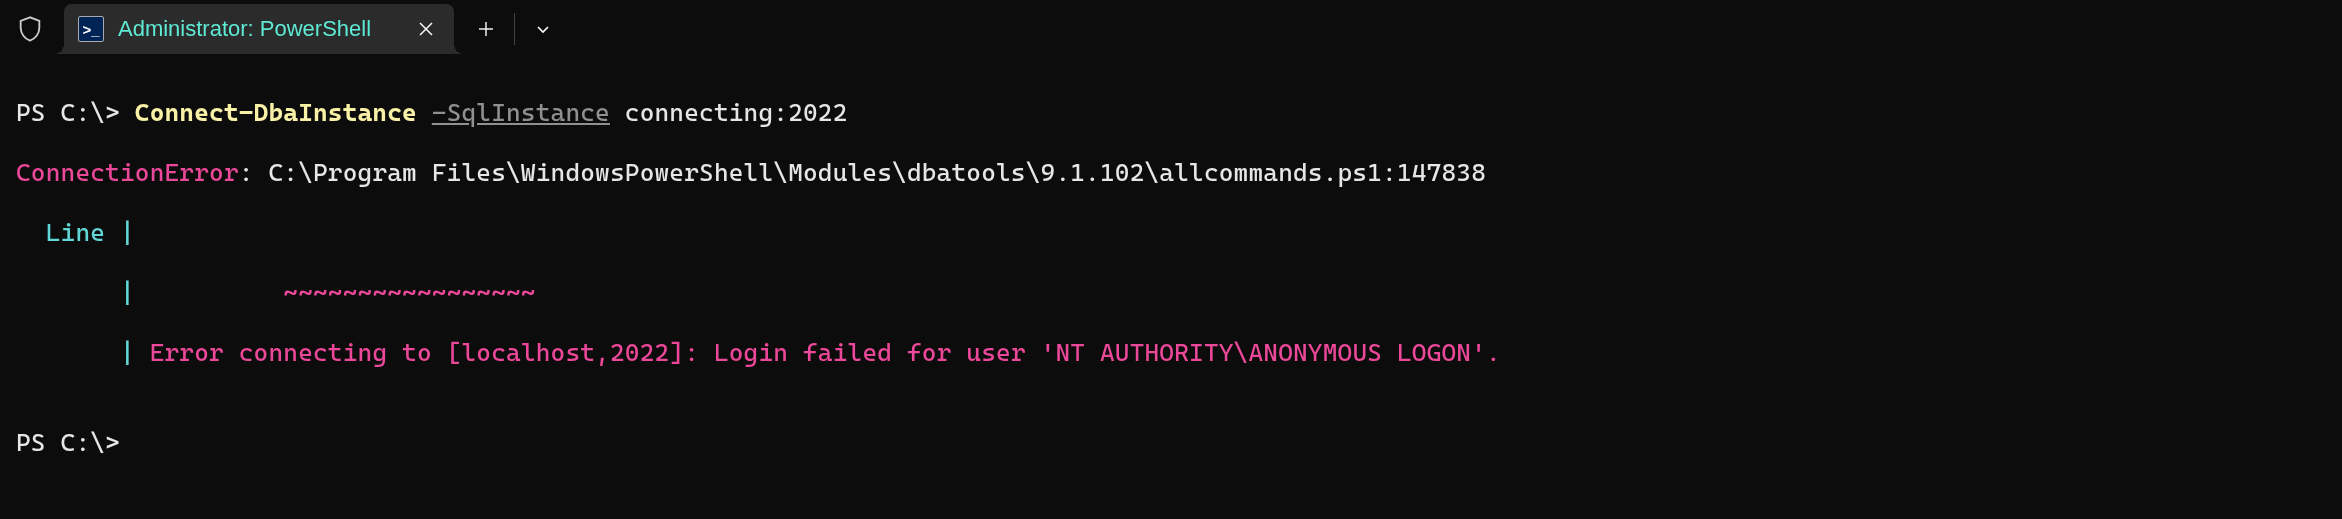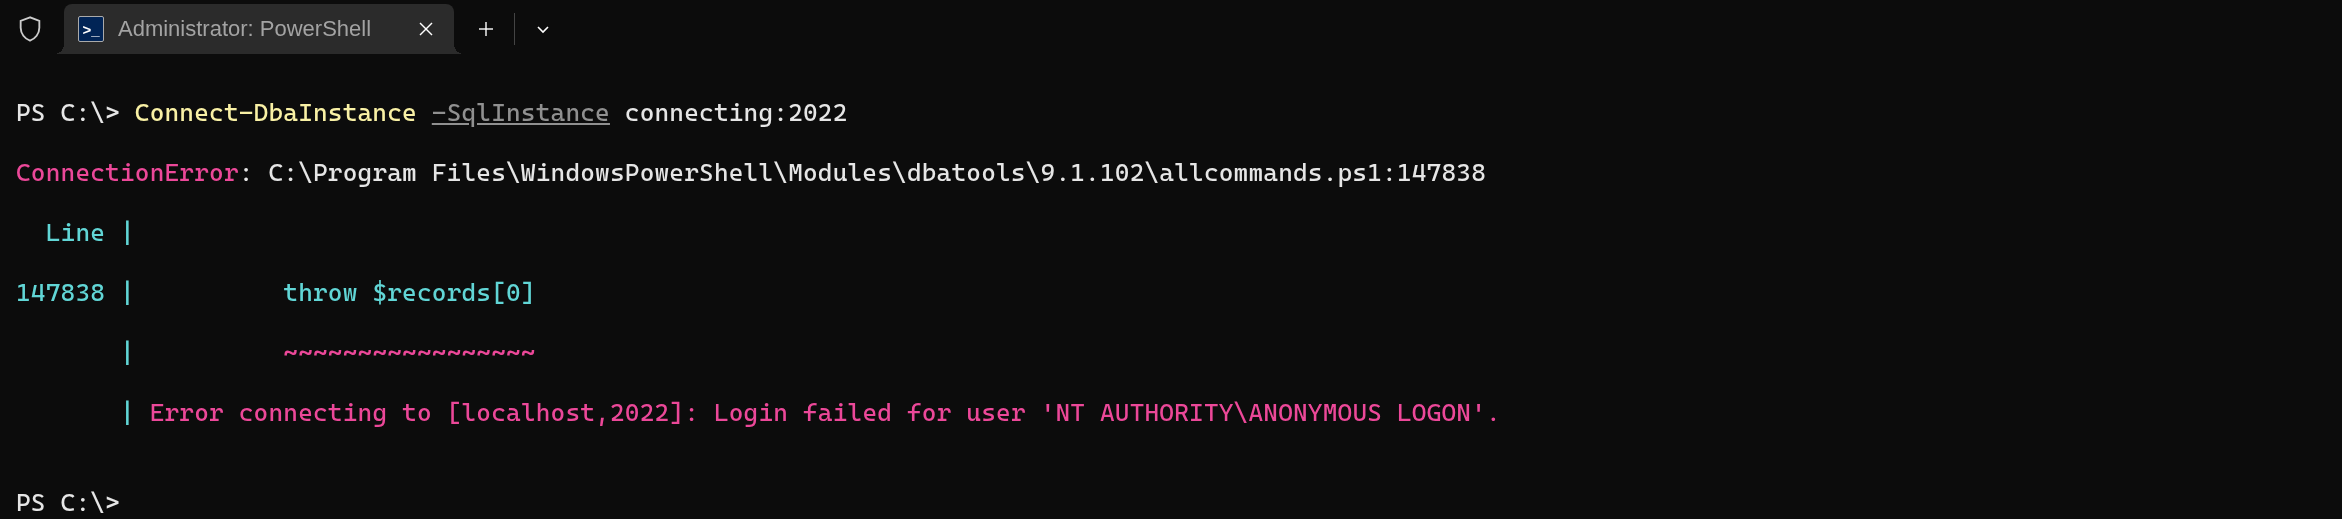--- a/index.html
+++ b/index.html
@@ -66,21 +66,21 @@
       margin-right: 14px;
       flex-shrink: 0;
     }
     .ps-icon-text {
       color: #fff;
       font-size: 15px;
       font-weight: bold;
       font-family: Arial, sans-serif;
     }
     .tab-title {
-      color: #a3a3a3;
+      color: #5eead4;
       font-size: 22px;
       font-weight: 500;
       flex-grow: 1;
       font-family: 'Segoe UI', Arial, sans-serif;
     }
     .tab-close {
       width: 28px;
       height: 28px;
       display: flex;
       align-items: center;
@@ -111,21 +111,21 @@
     }
     .terminal {
       padding: 10px 16px;
       font-size: 25px;
       line-height: 1.2;
       background: #0c0c0c;
       white-space: pre;
       letter-spacing: 0.2px;
     }
     .c-white  { color: #e6e6e6; }
-    .c-yellow { color: #f9f1a5; }
+    .c-yellow { color: #f9f1a5; font-weight: bold; }
     .c-gray   { color: #909090; text-decoration: underline; }
     .c-red    { color: #ec4899; }
     .c-cyan   { color: #61d6d6; margin-top: 12px; }
   </style>
 </head>
 <body>
 
 <div class="titlebar">
   <span class="shield-icon">
     <svg viewBox="0 0 24 24" fill="none" stroke="currentColor" stroke-width="1.6">
@@ -159,18 +159,17 @@
         <polyline points="2,5 7,10 12,5"></polyline>
       </svg>
     </div>
   </div>
 </div>
 
 <div class="terminal">
 <div><span class="c-white">PS C:\&gt; </span><span class="c-yellow">Connect-DbaInstance</span><span class="c-white"> </span><span class="c-gray">-SqlInstance</span><span class="c-white"> </span><span class="c-white">connecting:2022</span></div>
 <div><span class="c-red">ConnectionError</span><span class="c-white">: </span><span class="c-white">C:\Program Files\WindowsPowerShell\Modules\dbatools\9.1.102\allcommands.ps1:147838</span></div>
 <div><span class="c-cyan">  </span><span class="c-cyan">Line</span><span class="c-cyan"> </span><span class="c-cyan">|</span></div>
-<div><span class="c-cyan">147838</span><span class="c-cyan"> </span><span class="c-cyan">|</span><span>          </span><span class="c-cyan">throw $records[0]</span></div>
 <div><span>       </span><span class="c-cyan">|</span><span>          </span><span class="c-red">~~~~~~~~~~~~~~~~~</span></div>
 <div><span>       </span><span class="c-cyan">|</span><span> </span><span class="c-red">Error connecting to [localhost,2022]: Login failed for user 'NT AUTHORITY\ANONYMOUS LOGON'.</span></div>
 <div></div>
 <div><span class="c-white">PS C:\&gt;</span></div>
 </div>
 
 </body></html>

